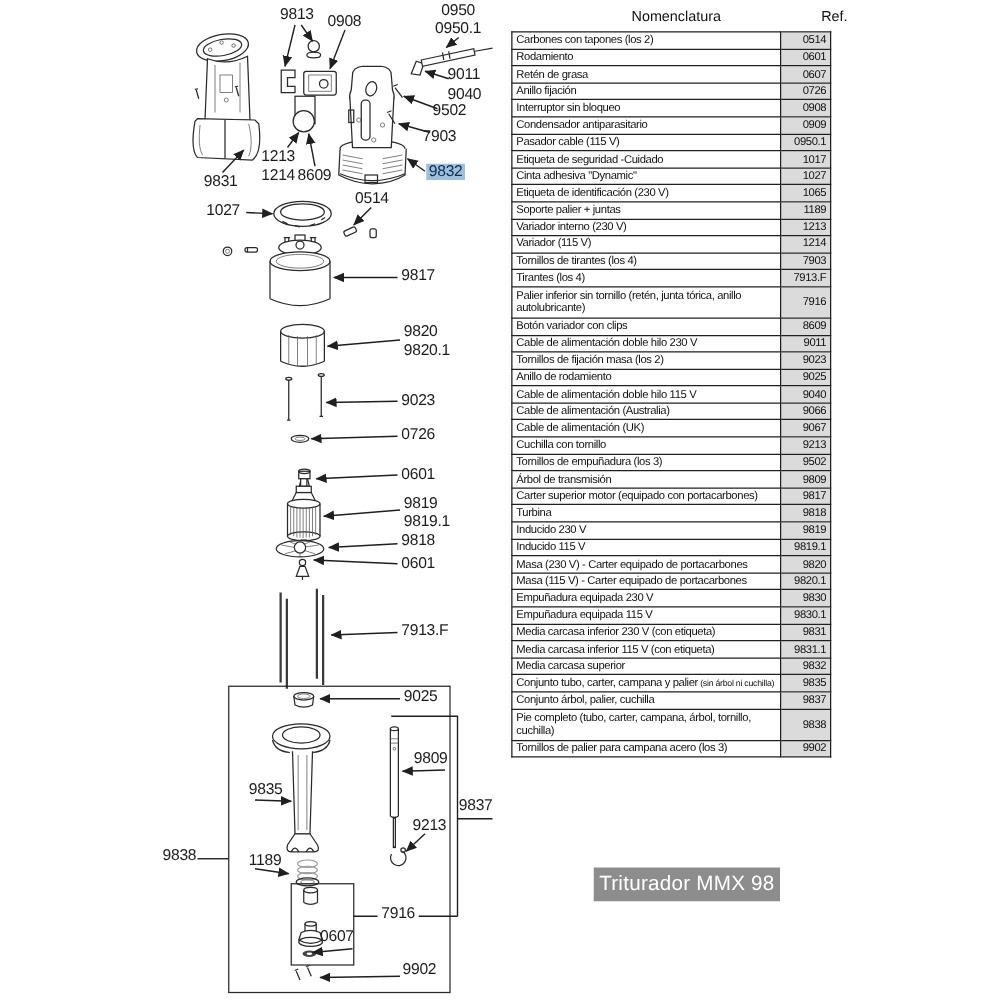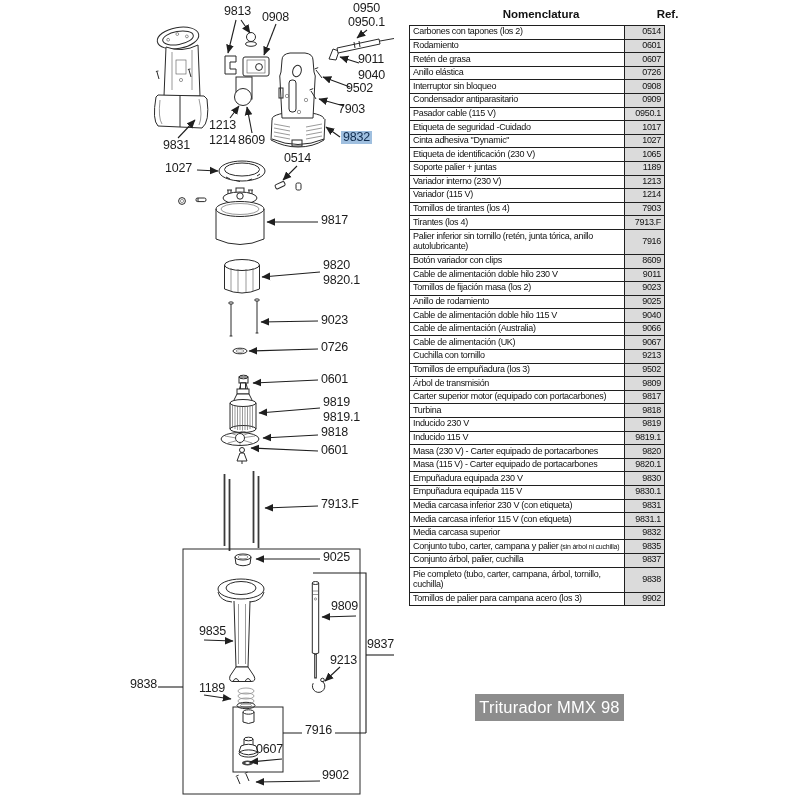--- a/index.html
+++ b/index.html
@@ -18,21 +18,21 @@
   .arrow{stroke:#1f1f1f;stroke-width:1.1;fill:none;marker-end:url(#ah);}
   .pline{stroke:#1f1f1f;stroke-width:1.1;fill:none;}
   .plabel{
     position:absolute;font-size:12.5px;letter-spacing:-0.2px;color:#1c1c1c;
     white-space:nowrap;line-height:13px;
   }
   .plabel.hl{background:#9fbfdf;color:#102c4e;padding:0 2px;}
   .plabel.wbg{background:#ffffff;padding:0 3px;}
   
   .thead{position:absolute;left:434px;top:8px;width:253px;display:flex;
-    font-size:11.5px;color:#111;font-weight:bold;}
+    font-size:11.5px;color:#111;}
   .thead .h-name{width:214px;text-align:center;}
   .thead .h-ref{width:39px;text-align:center;}
   table.parts{position:absolute;left:409px;top:25px;width:253px;
     border-collapse:collapse;table-layout:fixed;}
   table.parts td{border:1px solid #1f1f1f;font-size:9px;letter-spacing:-0.3px;
     padding:0 3px;height:12.6px;overflow:hidden;white-space:nowrap;
     vertical-align:middle;line-height:1.1;}
   td.name{width:208px;background:#fff;}
   td.ref{width:33px;background:#dbdbdb;text-align:right;font-size:9.3px;letter-spacing:-0.2px;}
   tr.tall td{white-space:normal;height:24px;}
@@ -350,21 +350,21 @@
       </tr>
       <tr>
         <td class="name">Rodamiento</td>
         <td class="ref">0601</td>
       </tr>
       <tr>
         <td class="name">Retén de grasa</td>
         <td class="ref">0607</td>
       </tr>
       <tr>
-        <td class="name">Anillo elástica</td>
+        <td class="name">Anillo fijación</td>
         <td class="ref">0726</td>
       </tr>
       <tr>
         <td class="name">Interruptor sin bloqueo</td>
         <td class="ref">0908</td>
       </tr>
       <tr>
         <td class="name">Condensador antiparasitario</td>
         <td class="ref">0909</td>
       </tr>

